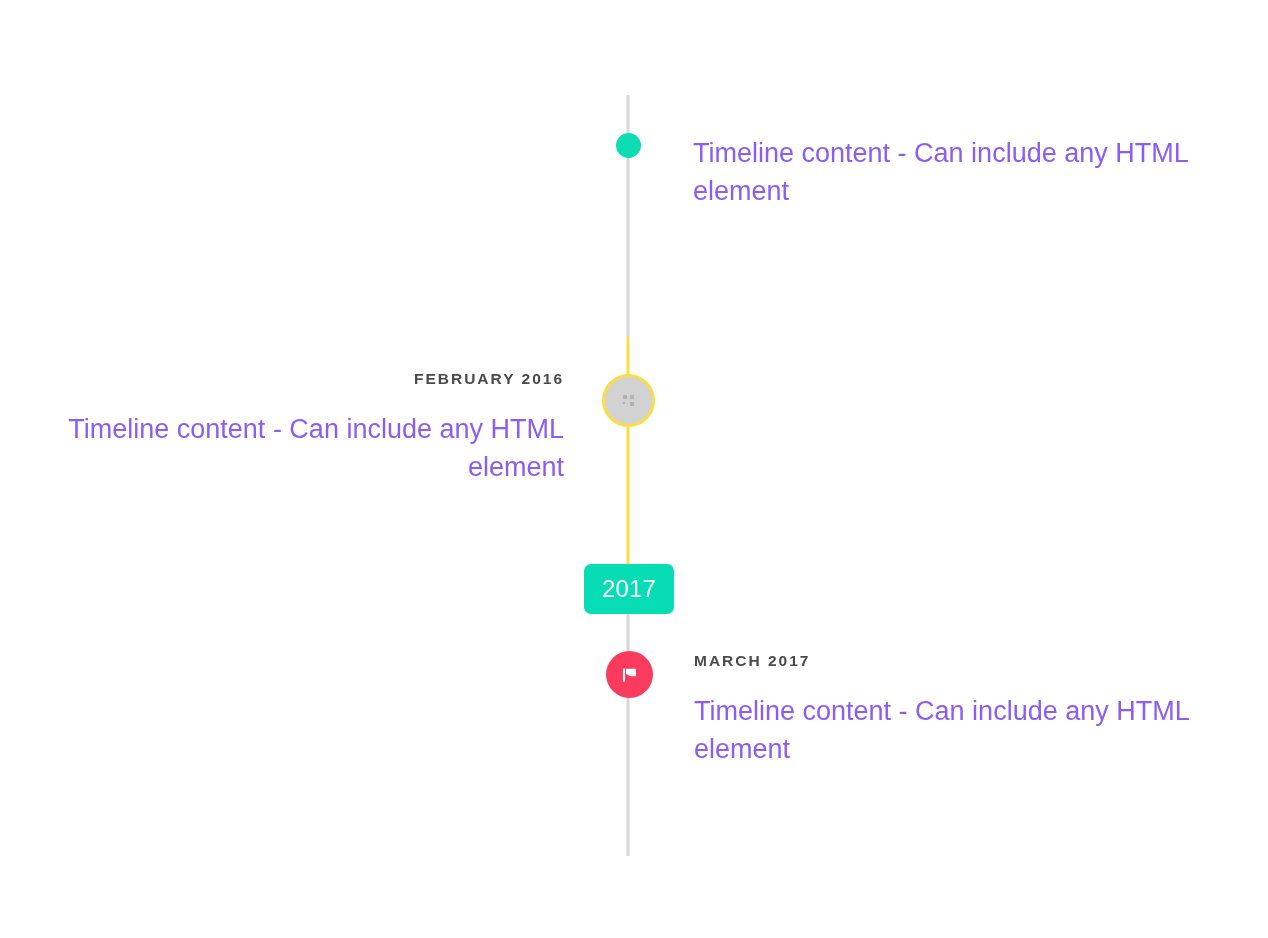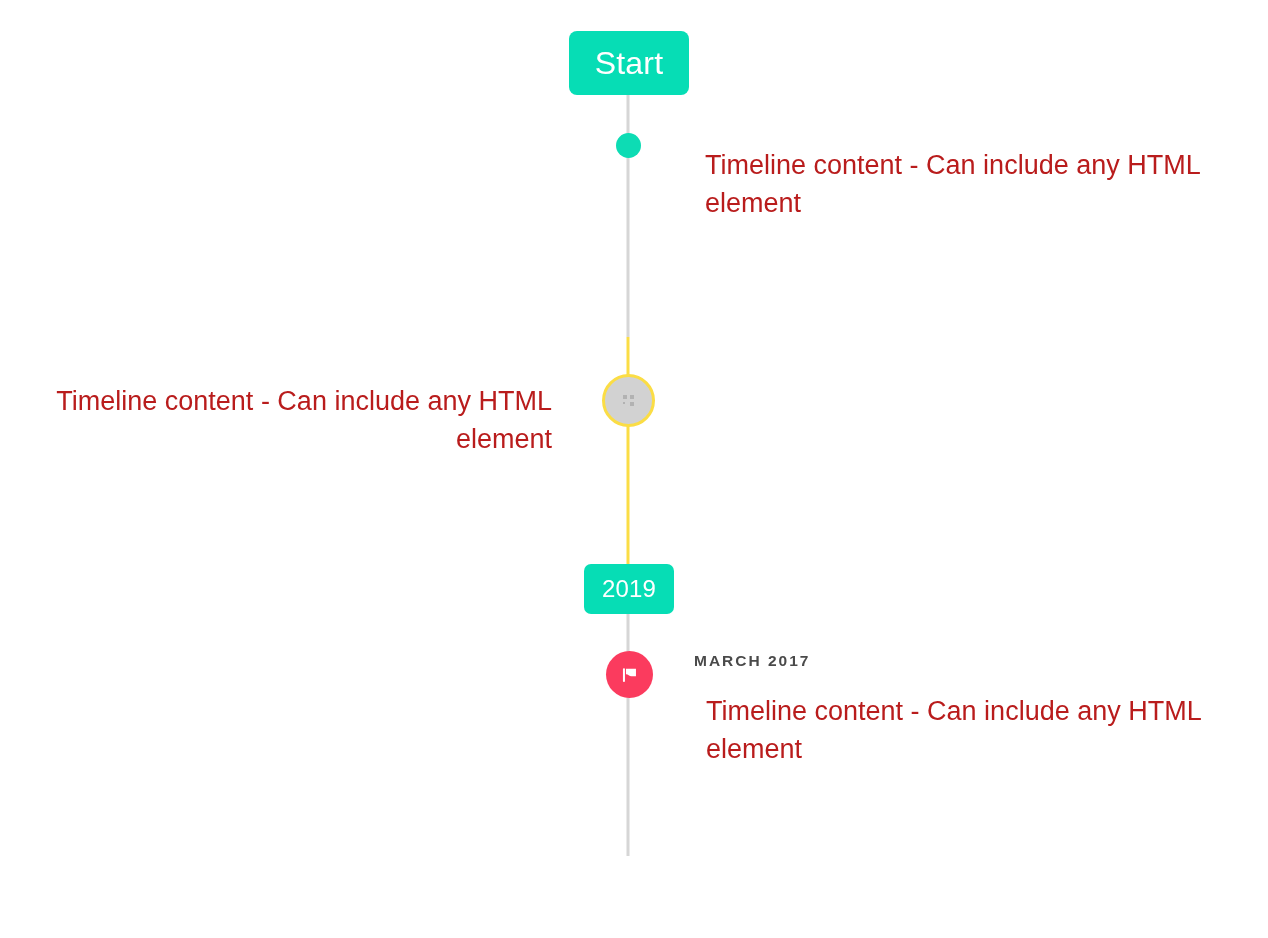--- a/index.html
+++ b/index.html
@@ -107,60 +107,60 @@
     font-size: 15.5px;
     font-weight: bold;
     letter-spacing: 2.0px;
     color: #4a4a4a;
     text-transform: uppercase;
     margin: 0 0 22px 0;
   }
   .entry-body {
     font-size: 27px;
     line-height: 1.42;
-    color: #b91c1c;
+    color: #8b5cf6;
     font-weight: 400;
-    margin: 12px;
+    margin: 0;
   }
 
   #entry-jan { left: 693px; top: 134px; width: 540px; text-align: left; }
   #entry-feb { left: 24px;  top: 370px; width: 540px; text-align: right; }
   #entry-mar { left: 694px; top: 652px; width: 540px; text-align: left; }
 </style>
 </head>
 <body>
 
 <div id="timeline-root">
 
   <div class="axis-line" id="axis-gray-upper"></div>
   <div class="axis-line" id="axis-yellow"></div>
   <div class="axis-line" id="axis-gray-lower"></div>
 
-  <div class="badge" id="badge-start">Start</div>
 
   <div class="marker" id="marker-jan"></div>
   <div class="entry" id="entry-jan">
     <div class="entry-body">Timeline content - Can include any HTML element</div>
   </div>
 
   <div class="marker" id="marker-feb">
     <span class="broken-img-glyph">
       <svg viewBox="0 0 16 16" width="16" height="16" aria-hidden="true">
         <rect x="2" y="2" width="4" height="4" fill="#8d8d8d"></rect>
         <rect x="9" y="2" width="4" height="4" fill="#8d8d8d"></rect>
         <rect x="2" y="9" width="2" height="2" fill="#8d8d8d"></rect>
         <rect x="9" y="9" width="4" height="4" fill="#8d8d8d"></rect>
       </svg>
     </span>
   </div>
   <div class="entry" id="entry-feb">
+    <div class="entry-date">February 2016</div>
     <div class="entry-body">Timeline content - Can include any HTML element</div>
   </div>
 
-  <div class="badge" id="badge-year">2019</div>
+  <div class="badge" id="badge-year">2017</div>
 
   <div class="marker" id="marker-mar">
     <span class="flag-glyph">
       <svg viewBox="0 0 24 24" width="22" height="22" aria-hidden="true">
         <rect x="4.3" y="4.5" width="2.2" height="15" rx="1" fill="#ffffff"></rect>
         <path d="M7.6 5.2 h10.9 v8.1 h-4.6 a4.6 4.6 0 0 1 -3.3 -1.1 a4.6 4.6 0 0 0 -3.0 -1.0 z" fill="#ffffff"></path>
       </svg>
     </span>
   </div>
   <div class="entry" id="entry-mar">

